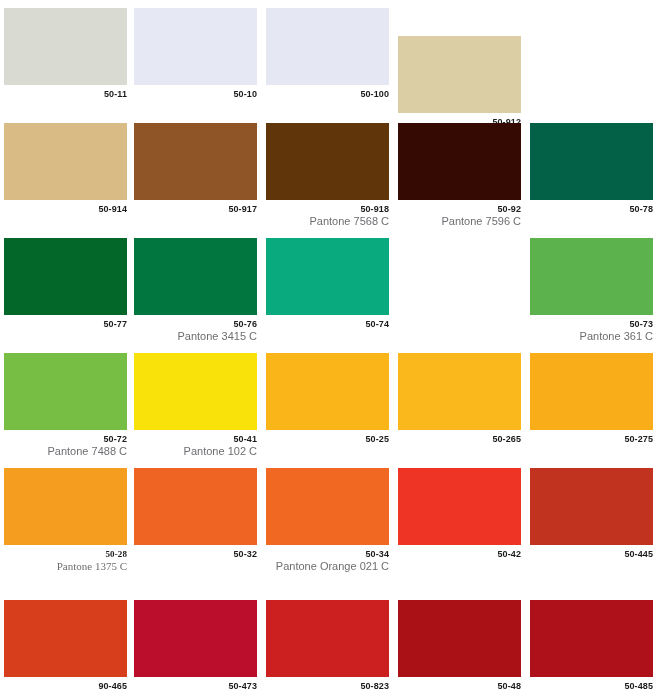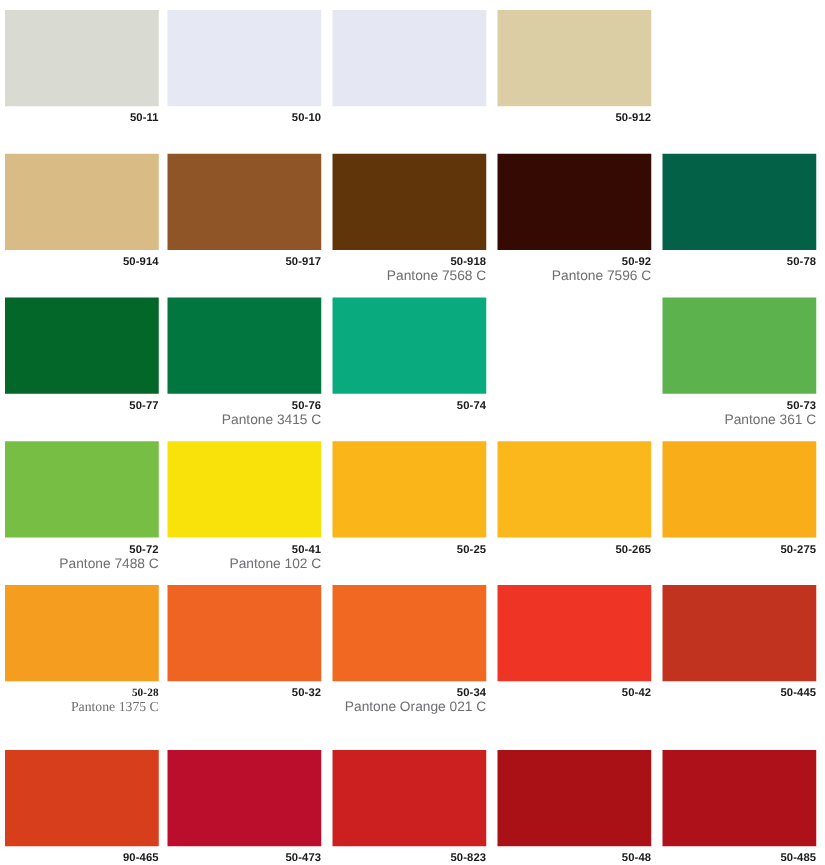--- a/index.html
+++ b/index.html
@@ -73,22 +73,26 @@
       </div>
       <div class="cell" style="left: 134px;">
         <div class="swatch" style="background: rgb(230, 233, 243);"></div>
         <div class="labels">
           <div class="code">50-10</div>
           <div class="pantone"></div>
         </div>
       </div>
       <div class="cell" style="left: 266px;">
         <div class="swatch" style="background: rgb(229, 232, 242);"></div>
-      </div>
-      <div class="cell" style="left: 398px;">
+        <div class="labels">
+          <div class="code">50-100</div>
+          <div class="pantone"></div>
+        </div>
+      </div>
+      <div class="cell" style="left: 398px; margin-top: 28px;">
         <div class="swatch" style="background: rgb(219, 205, 164);"></div>
         <div class="labels">
           <div class="code">50-912</div>
           <div class="pantone"></div>
         </div>
       </div>
     </div>
     <div class="row" style="top: 123px;">
       <div class="cell" style="left: 4px;">
         <div class="swatch" style="background: rgb(217, 187, 133);"></div>

